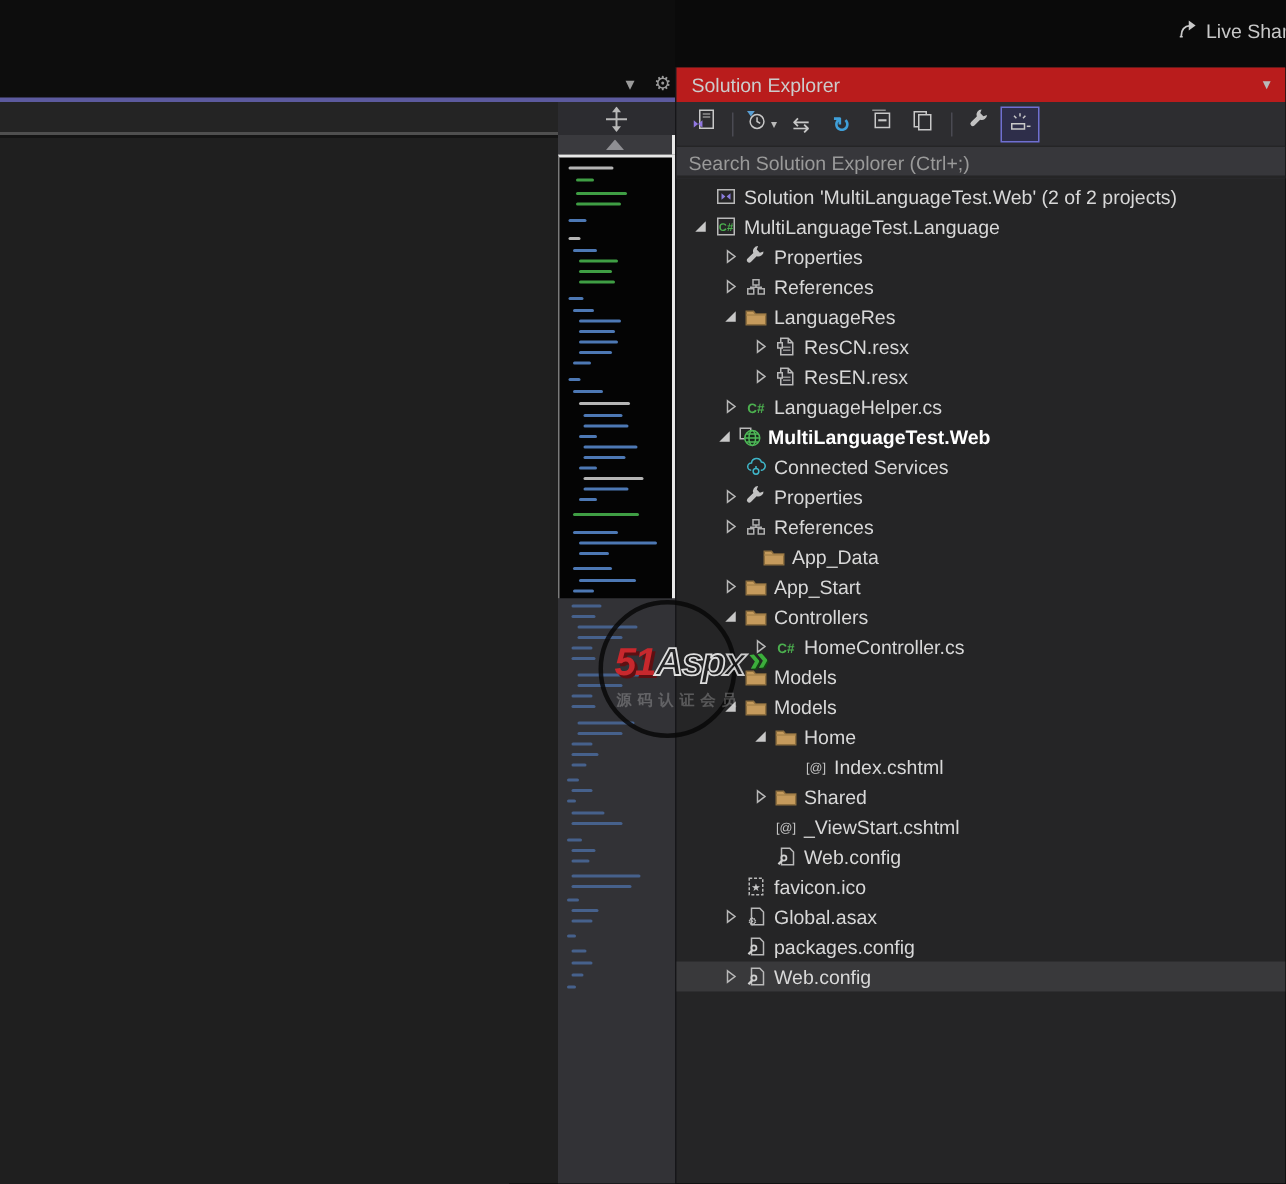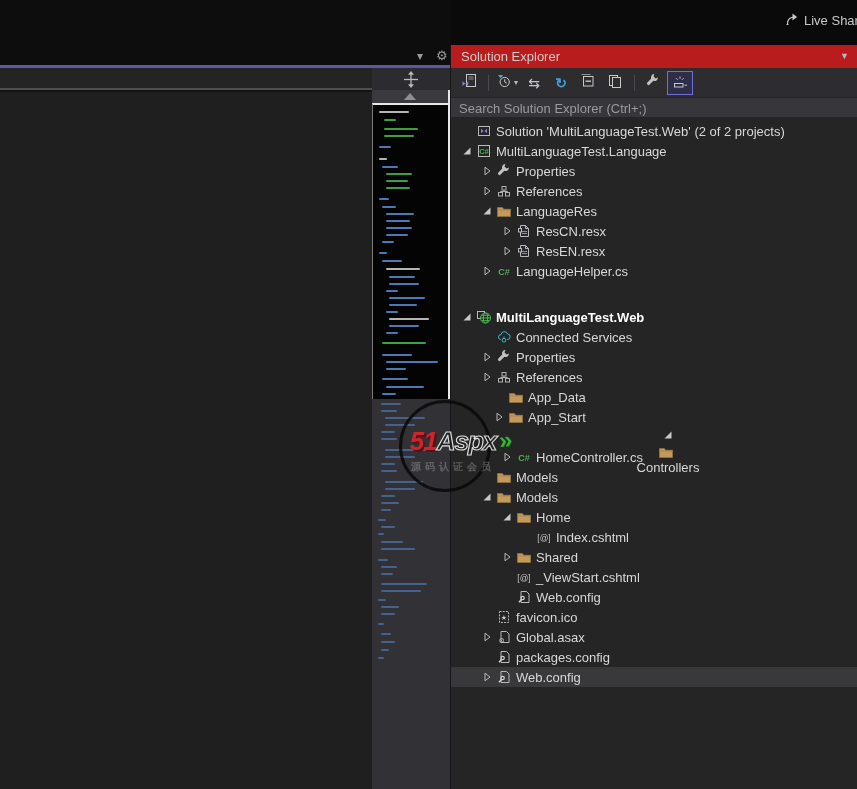--- a/index.html
+++ b/index.html
@@ -360,21 +360,21 @@
               <polygon points="3,1.2 8,5 3,8.8" fill="none" stroke="#b8b8b8"></polygon>
             </svg>
           </span>
           <span class="t-icon">
             <svg width="16" height="16" viewBox="0 0 16 16">
               <text x="8" y="12" font-size="9" font-weight="bold" fill="#4cb04f" text-anchor="middle" font-family="Liberation Sans, sans-serif">C#</text>
             </svg>
           </span>
           <span class="lbl">LanguageHelper.cs</span>
         </div>
-        <div class="tree-row" style="padding-left: 8px; margin-top: 26px;">
+        <div class="tree-row" style="padding-left: 24px;">
           <span class="exp">
             <svg width="10" height="10" viewBox="0 0 10 10">
               <polygon points="8.5,1.5 8.5,8.5 1.5,8.5" fill="#c8c8c8"></polygon>
             </svg>
           </span>
           <span class="t-icon">
             <svg width="16" height="16" viewBox="0 0 16 16">
               <rect x="1.5" y="2.5" width="7" height="7" fill="#252526" stroke="#b9b9b9"></rect>
               <circle cx="9.5" cy="9" r="5" fill="#17291a" stroke="#4fb858"></circle>
               <ellipse cx="9.5" cy="9" rx="2.2" ry="5" fill="none" stroke="#4fb858"></ellipse>
@@ -418,45 +418,45 @@
               <g stroke="#b0b0b0" fill="none">
                 <rect x="2.5" y="9.5" width="4" height="3.5"></rect>
                 <rect x="9.5" y="9.5" width="4" height="3.5"></rect>
                 <rect x="6" y="3.5" width="4" height="3.5"></rect>
                 <path d="M8 7v1.5M4.5 9.5v-1h7v1"></path>
               </g>
             </svg>
           </span>
           <span class="lbl">References</span>
         </div>
-        <div class="tree-row" style="padding-left: 28px; margin-left: 12px;">
+        <div class="tree-row" style="padding-left: 40px;">
           <span class="exp"></span>
           <span class="t-icon">
             <svg width="16" height="16" viewBox="0 0 16 16">
               <path d="M1.5 4.5h4.8l1.4 1.8h6.8v7.2H1.5z" fill="#c49a5c" stroke="#8d6f3f"></path>
               <path d="M1.5 7h13" stroke="#a8854c"></path>
             </svg>
           </span>
           <span class="lbl">App_Data</span>
         </div>
-        <div class="tree-row" style="padding-left: 40px;">
+        <div class="tree-row" style="padding-left: 28px;">
           <span class="exp">
             <svg width="10" height="10" viewBox="0 0 10 10">
               <polygon points="3,1.2 8,5 3,8.8" fill="none" stroke="#b8b8b8"></polygon>
             </svg>
           </span>
           <span class="t-icon">
             <svg width="16" height="16" viewBox="0 0 16 16">
               <path d="M1.5 4.5h4.8l1.4 1.8h6.8v7.2H1.5z" fill="#c49a5c" stroke="#8d6f3f"></path>
               <path d="M1.5 7h13" stroke="#a8854c"></path>
             </svg>
           </span>
           <span class="lbl">App_Start</span>
         </div>
-        <div class="tree-row" style="padding-left: 28px; flex-direction: column;">
+        <div class="tree-row" style="padding-left: 28px;">
           <span class="exp">
             <svg width="10" height="10" viewBox="0 0 10 10">
               <polygon points="8.5,1.5 8.5,8.5 1.5,8.5" fill="#c8c8c8"></polygon>
             </svg>
           </span>
           <span class="t-icon">
             <svg width="16" height="16" viewBox="0 0 16 16">
               <path d="M1.5 4.5h4.8l1.4 1.8h6.8v7.2H1.5z" fill="#c49a5c" stroke="#8d6f3f"></path>
               <path d="M1.5 7h13" stroke="#a8854c"></path>
             </svg>

